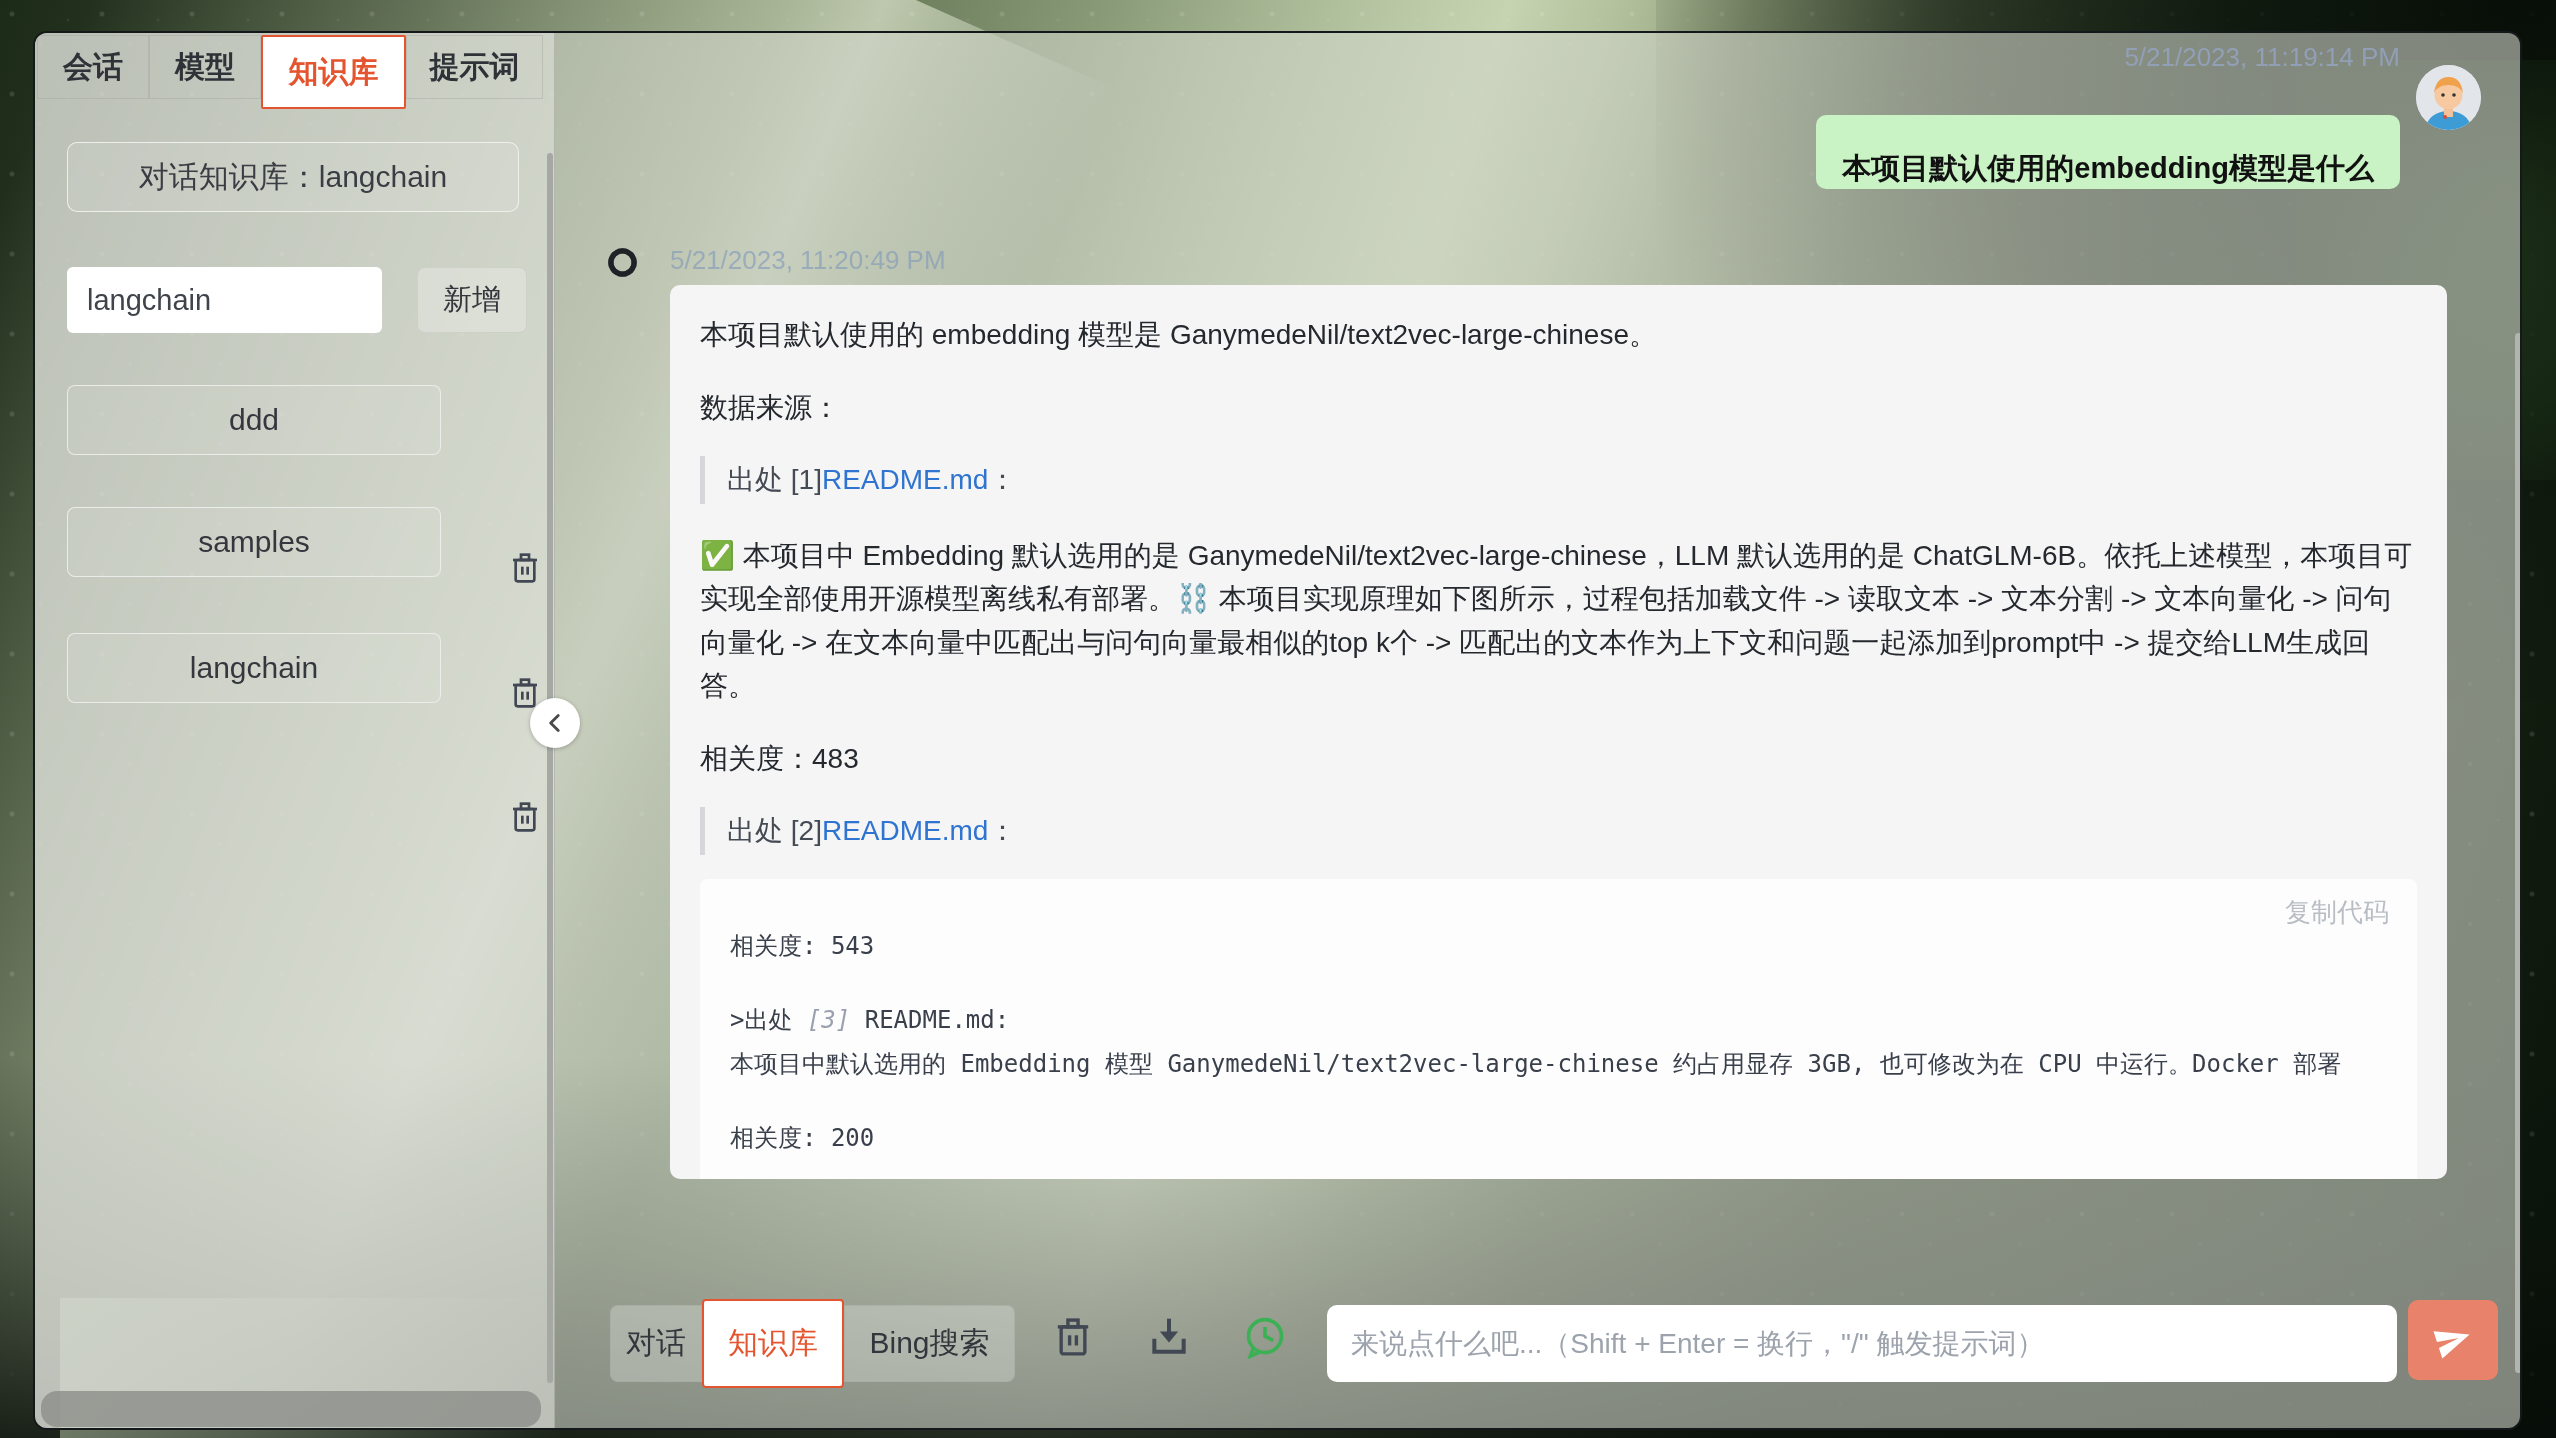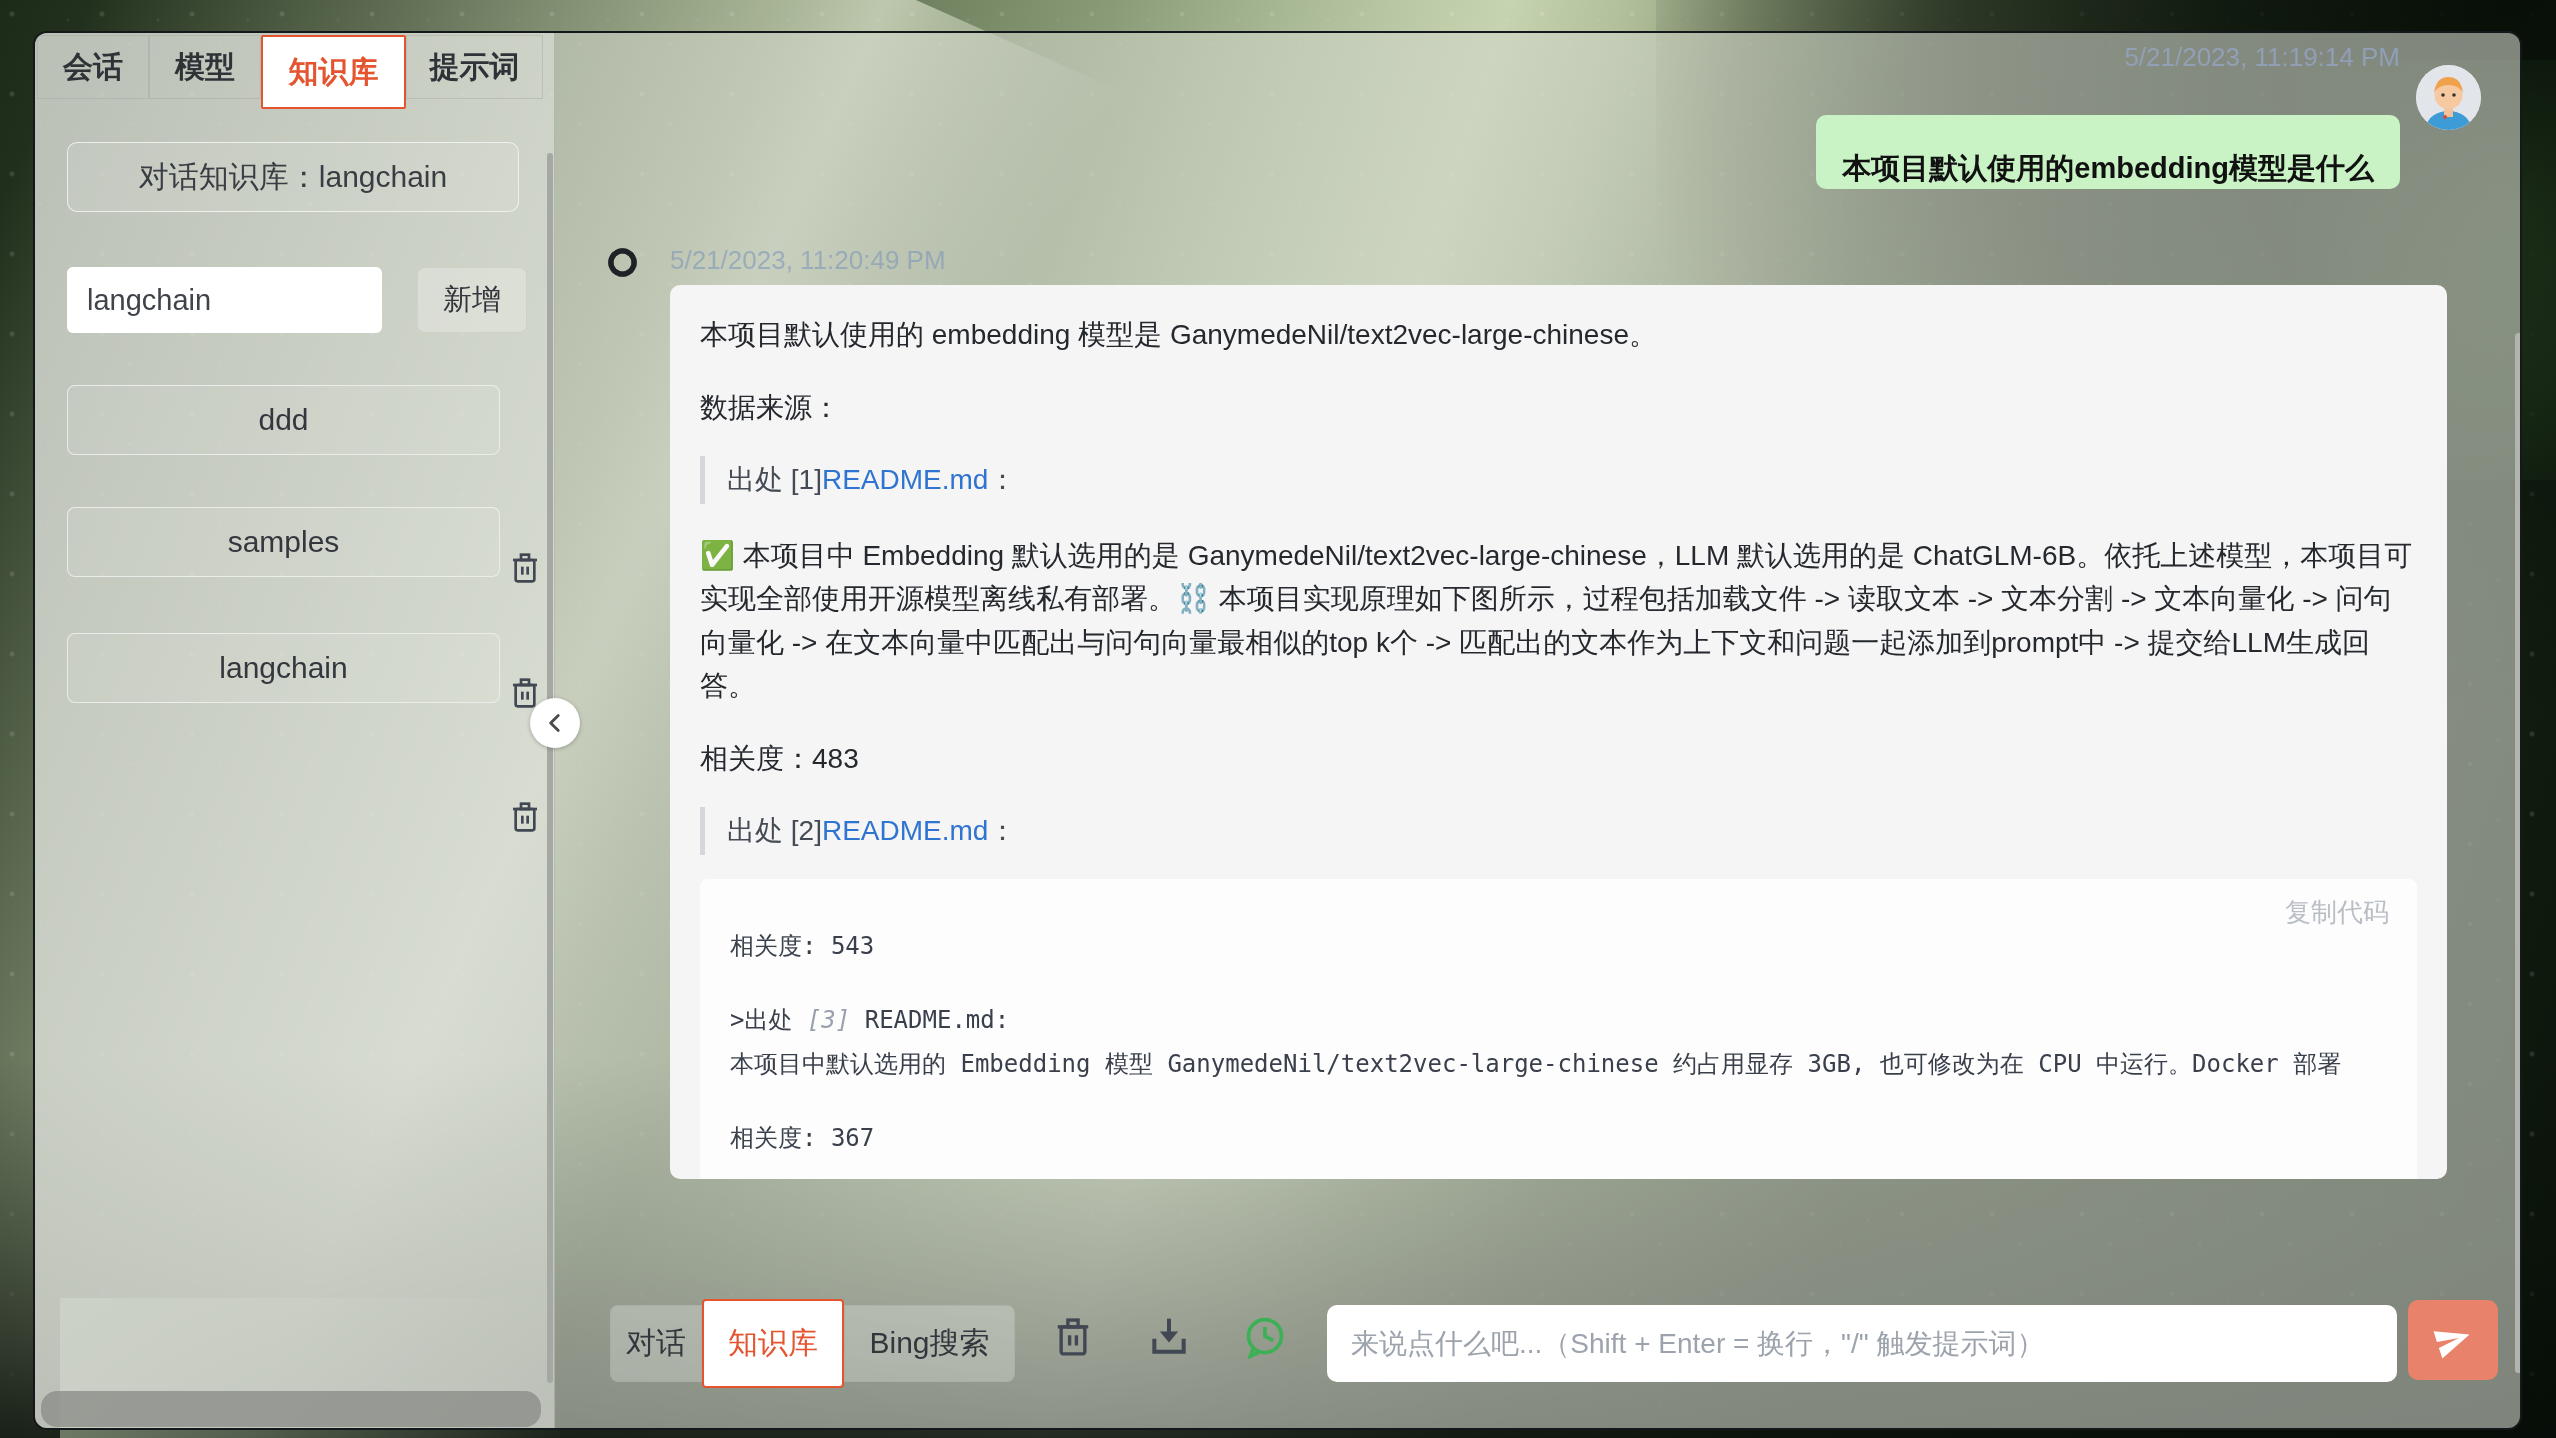--- a/index.html
+++ b/index.html
@@ -45,21 +45,21 @@
     border:2px solid #e4542f; border-radius:2px; z-index:3; }
   .kb-header { position:absolute; left:32px; top:109px; width:452px; height:70px;
     border:1px solid rgba(240,241,237,0.95); border-radius:10px; background:rgba(255,255,255,0.10);
     display:flex; align-items:center; justify-content:center; font-size:30px; color:#3a3e44; }
   .kb-input { position:absolute; left:32px; top:234px; width:315px; height:66px;
     background:#ffffff; border:none; border-radius:6px; font-size:29px; color:#3f434a; padding:0 20px;
     font-family:"Liberation Sans","DejaVu Sans",sans-serif; }
   .add-btn { position:absolute; left:382px; top:234px; width:110px; height:66px;
     border:1px solid rgba(205,207,201,0.95); border-radius:8px; background:rgba(248,249,246,0.30);
     display:flex; align-items:center; justify-content:center; font-size:29px; color:#33373d; }
-  .kb-item { position:absolute; left:32px; width:433px; height:70px;
+  .kb-item { position:absolute; left:32px; width:374px; height:70px;
     border:1px solid rgba(238,239,235,0.92); border-radius:8px; background:rgba(255,255,255,0.08);
     display:flex; align-items:center; justify-content:center; font-size:30px; color:#34383e; }
   .kb-item.i1 { top:352px; }
   .kb-item.i2 { top:474px; }
   .kb-item.i3 { top:600px; }
   .trash-sm { position:absolute; left:474px; width:32px; height:36px; }
   .trash-sm.d1 { top:517px; }
   .trash-sm.d2 { top:642px; }
   .trash-sm.d3 { top:766px; }
   .side-vscroll { position:absolute; left:512px; top:120px; width:6px; height:1230px;
@@ -235,21 +235,21 @@
           <span>出处 [2] </span>
             <a href="#">README.md</a>
             <span class="fw-colon">：</span>
         </div>
 
         <div class="code-block">
           <div class="copy-label">复制代码</div>
           <div class="code-line l1">相关度: 543</div>
           <div class="code-line l2"><span>&gt;出处 </span><span class="code-ref">[3]</span><span> README.md:</span></div>
           <div class="code-line l4">本项目中默认选用的 Embedding 模型 GanymedeNil/text2vec-large-chinese 约占用显存 3GB, 也可修改为在 CPU 中运行。Docker 部署</div>
-          <div class="code-line l5">相关度: 367</div>
+          <div class="code-line l5">相关度: 200</div>
         </div>
       </div>
 
       <div class="mode-group m1">对话</div>
       <div class="mode-group m2 active">知识库</div>
       <div class="mode-group m3">Bing搜索</div>
 
       <svg class="tool-icon trash" viewBox="0 0 24 26">
         <g fill="none" stroke="#414854" stroke-width="2">
           <rect x="5" y="7" width="14" height="16" rx="1.5"></rect>

